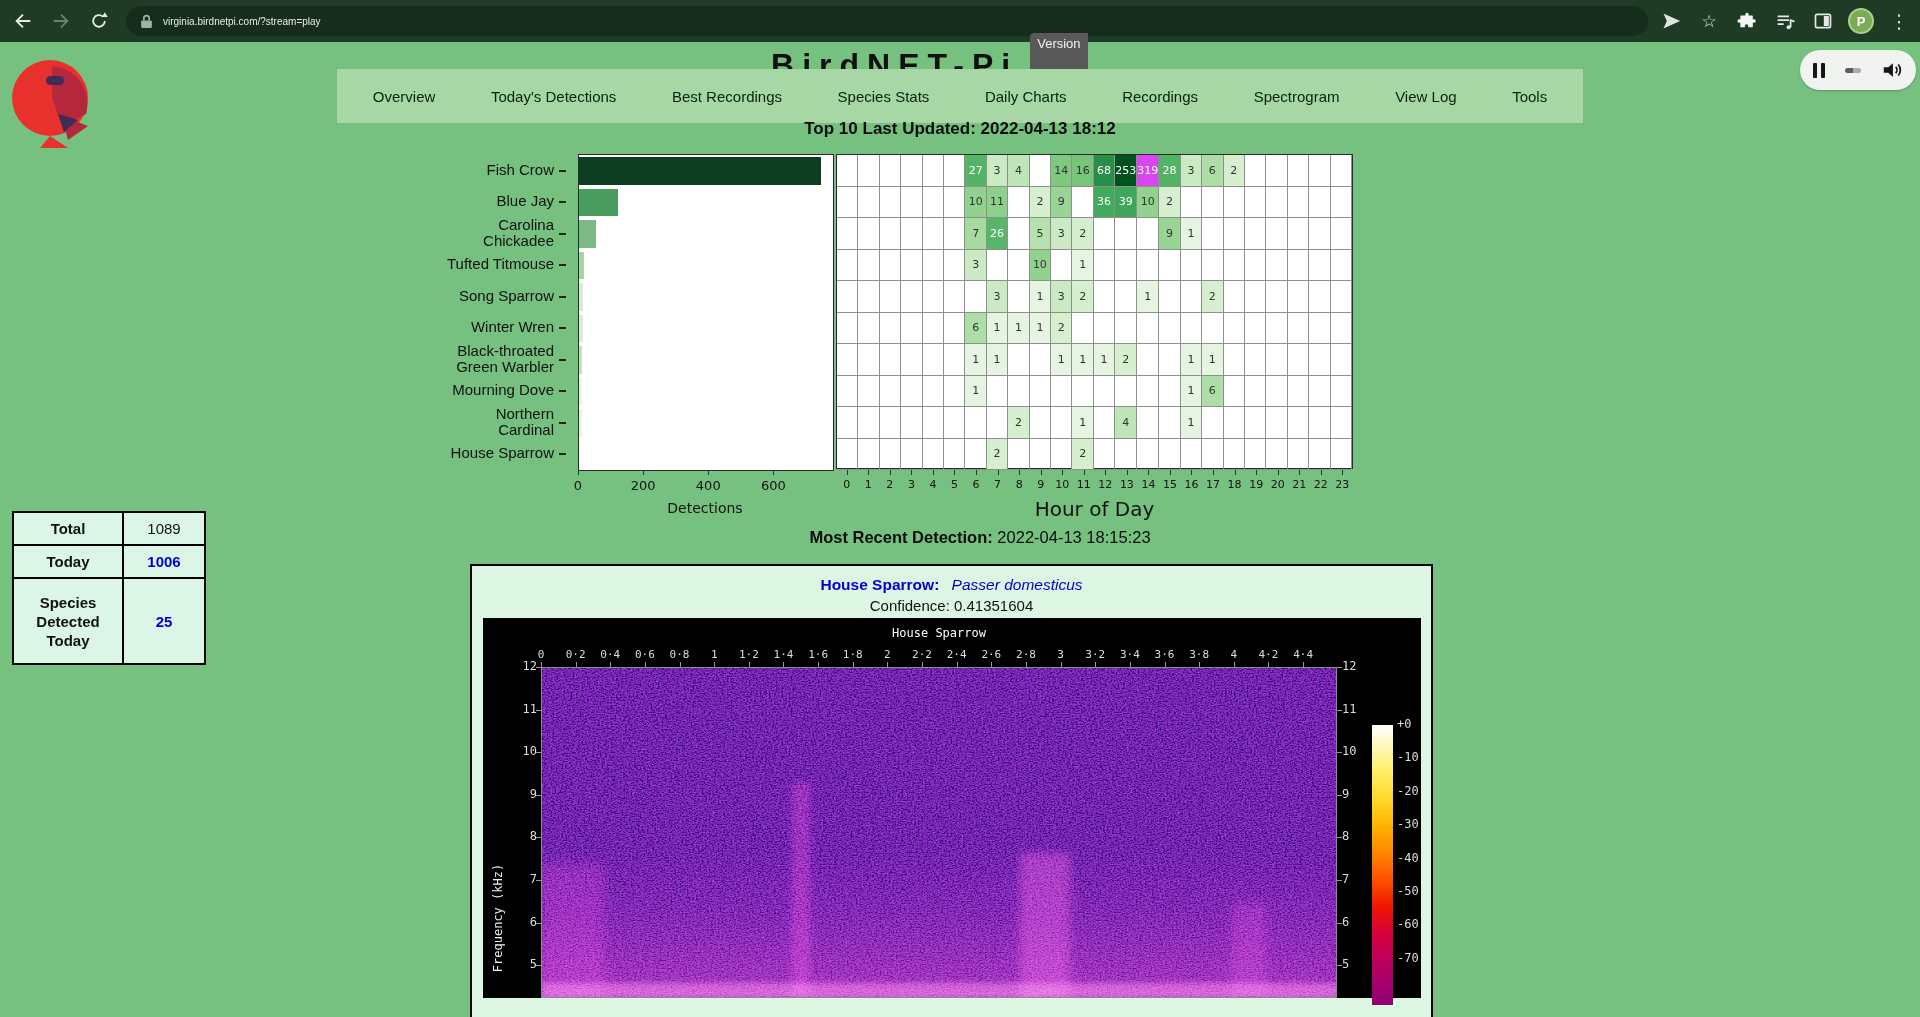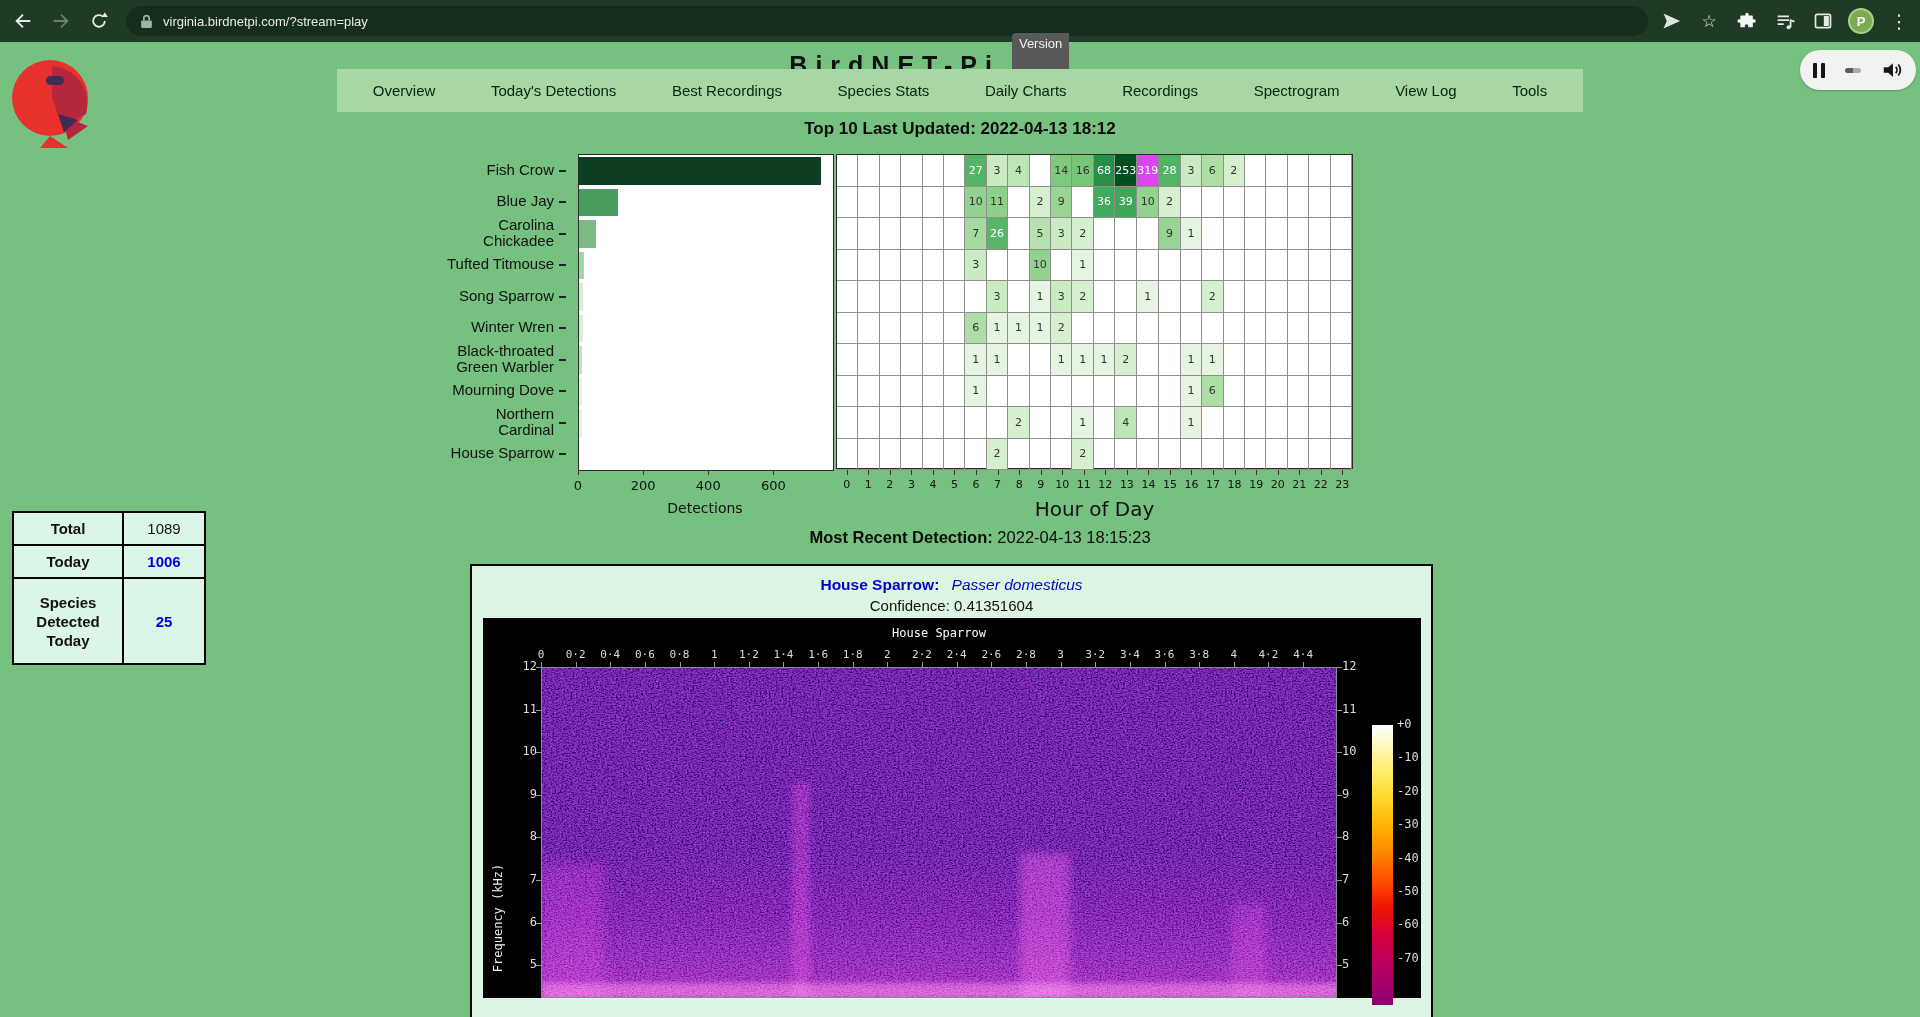--- a/index.html
+++ b/index.html
@@ -4,39 +4,39 @@
 <style>
   html,body{margin:0;padding:0;}
   body{font-family:"Liberation Sans",sans-serif;}
   #stage{position:relative;width:1920px;height:1017px;overflow:hidden;background:#76c17f;}
   .abs{position:absolute;}
 
   
   #chrome{left:0;top:0;width:1920px;height:42px;background:#1f3b26;display:flex;align-items:center;}
   .chrome-btn{width:30px;height:30px;display:flex;align-items:center;justify-content:center;border-radius:50%;margin-left:8px;flex:0 0 auto;}
   #urlbar{margin-left:12px;height:30px;width:1540px;background:#162c1c;border-radius:15px;display:flex;align-items:center;padding:0 14px;box-sizing:border-box;}
-  #urlbar .url{font-size:13px;color:#e7ede7;margin-left:10px;white-space:nowrap;}
+  #urlbar .url{font-size:10px;color:#e7ede7;margin-left:10px;white-space:nowrap;}
   #chrome-right{margin-left:auto;display:flex;align-items:center;margin-right:6px;}
   #avatar{width:26px;height:26px;border-radius:50%;background:#7cab54;color:#fff;font-size:13px;font-weight:bold;display:flex;align-items:center;justify-content:center;border:2px solid #a9d18e;box-sizing:border-box;}
   .glyph{color:#dfe6df;font-size:17px;line-height:1;}
 
   
   #logo{left:10px;top:56px;width:112px;height:92px;}
   #title-row{left:0;top:48px;width:1920px;height:34px;display:flex;align-items:center;justify-content:center;gap:12px;}
-  #page-title{font-size:25px;font-weight:bold;letter-spacing:8px;color:#101010;}
+  #page-title{font-size:32px;font-weight:bold;letter-spacing:8px;color:#101010;}
   .badge-group{display:flex;font-size:13px;line-height:1;}
   .badge-l{background:#595959;color:#f2f2f2;padding:4px 7px;border-radius:4px 0 0 4px;}
   .badge-r{background:#f3b9c6;color:#0c4a6e;padding:4px 18px;border-radius:0 4px 4px 0;margin-top:44px;}
   #audio-pill{left:1800px;top:50px;width:116px;height:40px;background:#f1f3f1;border-radius:20px;display:flex;align-items:center;justify-content:space-between;padding:0 13px;box-sizing:border-box;box-shadow:0 1px 2px rgba(0,0,0,.25);}
   #pause-btn{display:flex;gap:4px;}
   #pause-btn span{display:block;width:4px;height:15px;background:#161616;border-radius:1px;}
   #seek-dash{width:16px;height:5px;border-radius:3px;background:linear-gradient(90deg,#5c5c5c 50%,#aaa 50%);}
 
   
-  #navbar{left:337px;top:69px;width:1246px;height:43px;background:#a7d7a5;display:flex;align-items:center;justify-content:space-around;padding:0 8px;box-sizing:border-box;}
+  #navbar{left:337px;top:69px;width:1246px;height:54px;background:#a7d7a5;display:flex;align-items:center;justify-content:space-around;padding:0 8px;box-sizing:border-box;}
   .navitem{font-size:15px;color:#06230d;cursor:pointer;white-space:nowrap;}
 
   
   #heading1{left:337px;top:119px;width:1246px;text-align:center;font-size:17px;font-weight:bold;color:#0b0b0b;}
   #species-labels{left:336px;top:154px;width:232px;}
   .sp-row{height:31.5px;display:flex;flex-direction:column;align-items:flex-end;justify-content:center;padding-right:14px;position:relative;}
   .sp-row .ln{font-size:15px;color:#111;line-height:16px;white-space:nowrap;}
   .sp-row .dash{position:absolute;right:2px;top:50%;width:7px;height:2px;background:#222;}
   #bar-plot{left:578px;top:154px;width:254px;height:315px;background:#fff;border:1px solid #2b2b2b;box-sizing:content-box;}
   .bar-row{height:31.5px;position:relative;}

